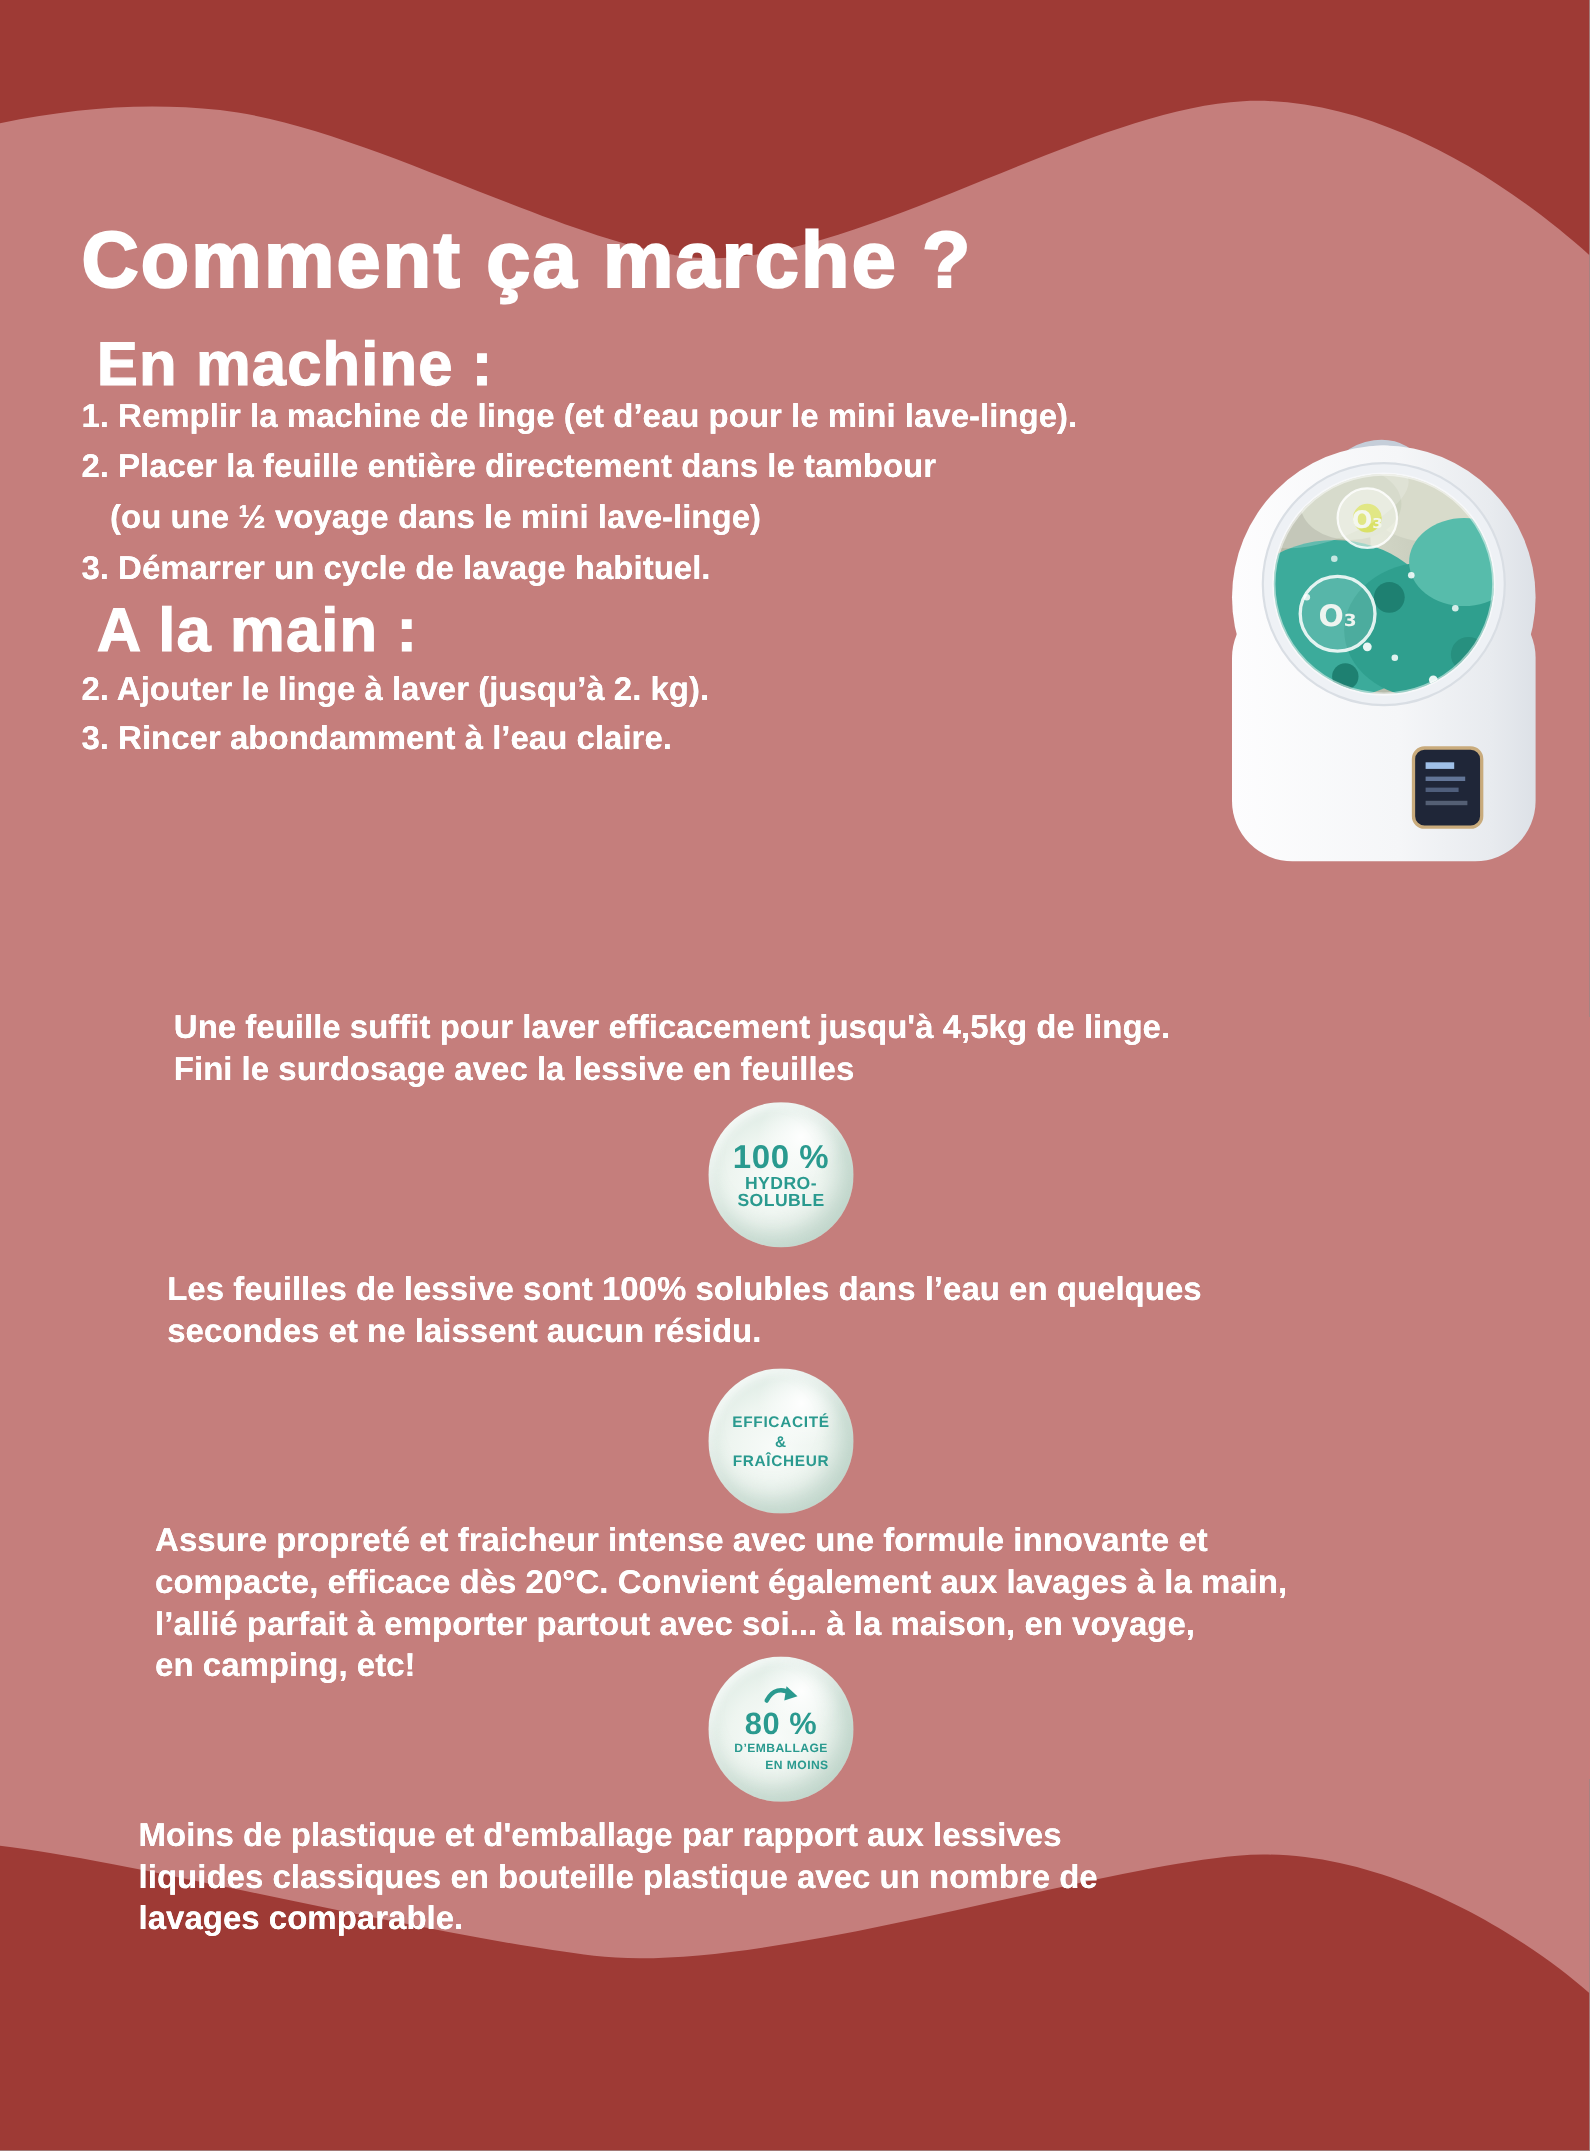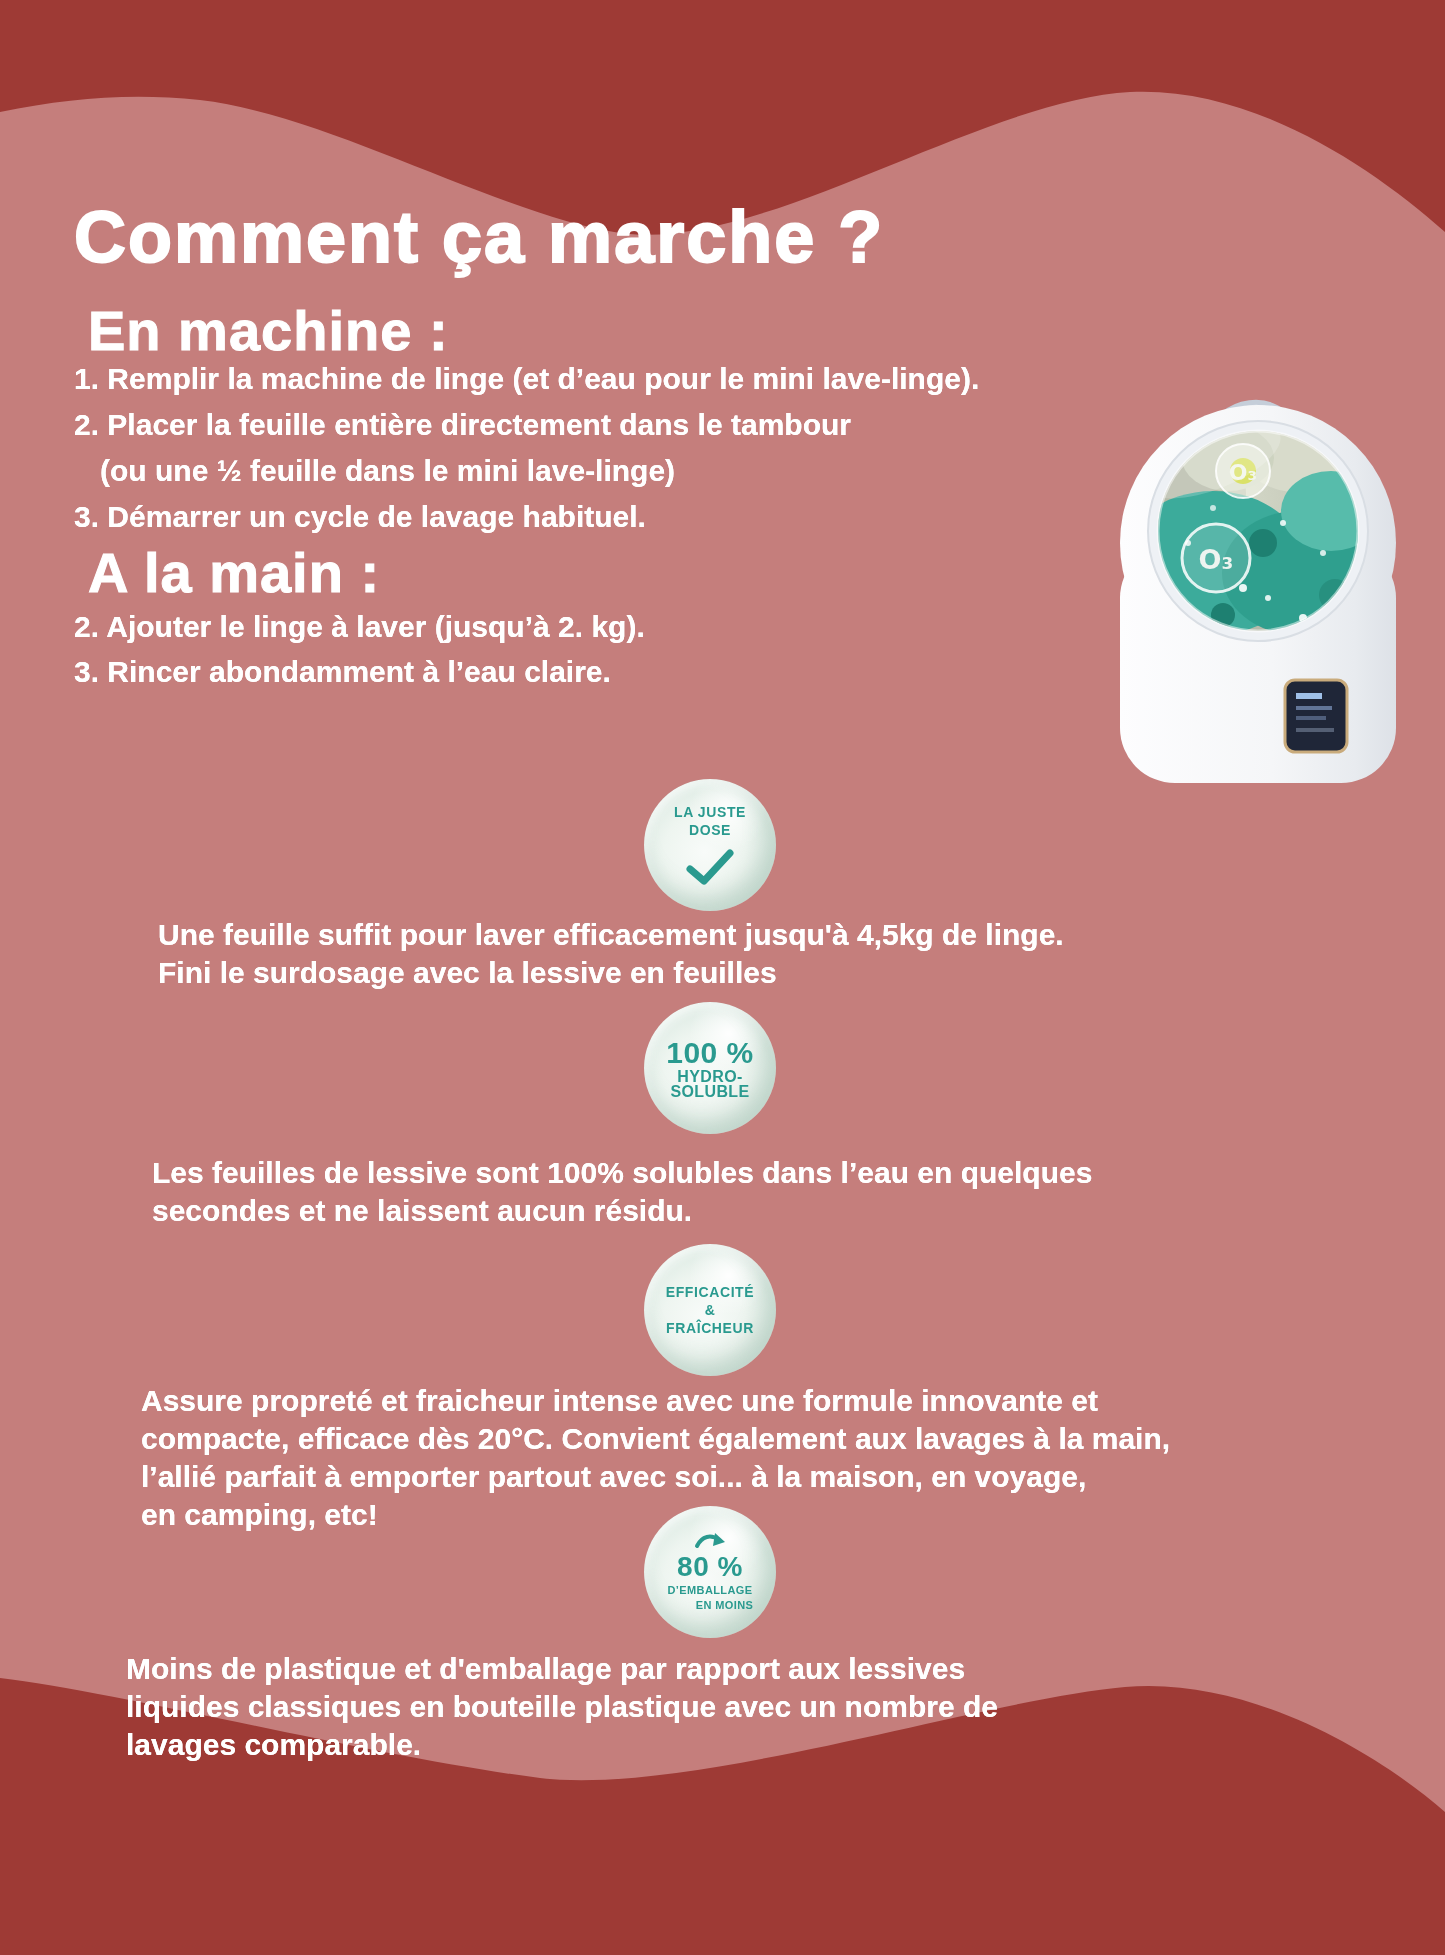--- a/index.html
+++ b/index.html
@@ -133,38 +133,31 @@
 
   <div class="content">
 
     <div class="title">Comment ça marche ?</div>
 
     <div class="section-heading" id="machine-heading">En machine :</div>
 
     <div class="steps" id="machine-steps">
       <div class="step-line">1. Remplir la machine de linge (et d’eau pour le mini lave-linge).</div>
       <div class="step-line">2. Placer la feuille entière directement dans le tambour</div>
-      <div class="step-line indent">(ou une ½ feuille dans le mini lave-linge)</div>
+      <div class="step-line indent">(ou une ½ voyage dans le mini lave-linge)</div>
       <div class="step-line">3. Démarrer un cycle de lavage habituel.</div>
     </div>
 
     <div class="section-heading" id="hand-heading">A la main :</div>
 
     <div class="steps" id="hand-steps">
       <div class="step-line">2. Ajouter le linge à laver (jusqu’à 2. kg).</div>
       <div class="step-line">3. Rincer abondamment à l’eau claire.</div>
     </div>
 
-    <div class="badge" id="badge-1">
-      <div class="badge-small">LA JUSTE</div>
-      <div class="badge-small">DOSE</div>
-      <svg class="check" width="52" height="40" viewBox="0 0 52 40">
-        <polyline points="6,22 20,34 46,6" fill="none" stroke="#2a9a8f" stroke-width="7" stroke-linecap="round" stroke-linejoin="round"></polyline>
-      </svg>
-    </div>
     <div class="feature-text" id="feature-text-1">Une feuille suffit pour laver efficacement jusqu'à 4,5kg de linge.
 Fini le surdosage avec la lessive en feuilles</div>
 
     <div class="badge" id="badge-2">
       <div class="badge-big">100 %</div>
       <div class="badge-sub">HYDRO-</div>
       <div class="badge-sub">SOLUBLE</div>
     </div>
     <div class="feature-text" id="feature-text-2">Les feuilles de lessive sont 100% solubles dans l’eau en quelques
 secondes et ne laissent aucun résidu.</div>

